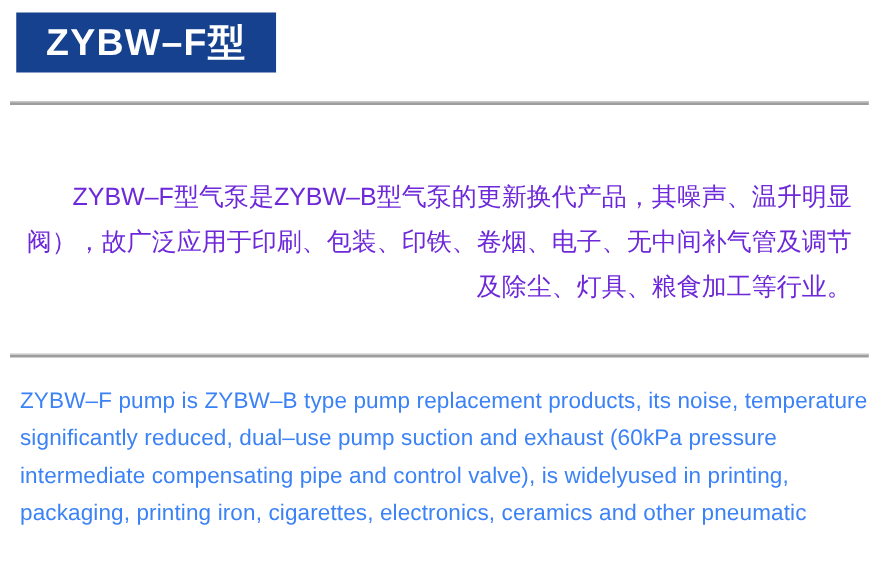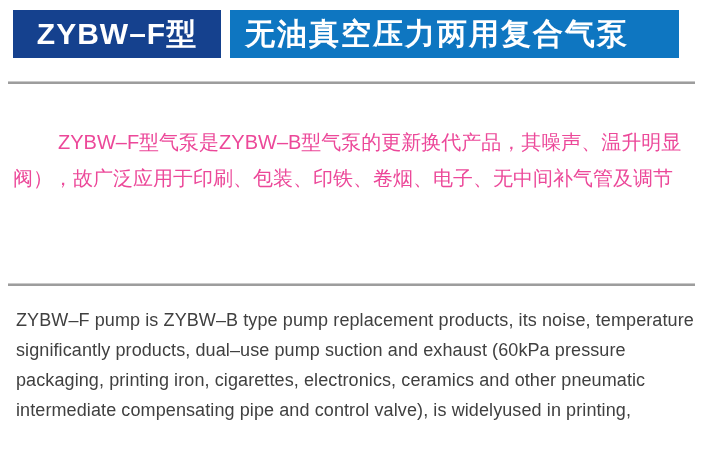--- a/index.html
+++ b/index.html
@@ -61,64 +61,63 @@
     border-top: 1px solid #c9c9c9;
     box-sizing: content-box;
   }
   .divider-top { top: 81px; }
   .divider-middle { top: 283px; }
 
   
   .cn-text {
     position: absolute;
     left: 13px;
-    top: 124px;
-    color: #ec4899;
+    top: 140px;
+    color: #6d28d9;
     font-size: 20px;
     line-height: 36px;
+    text-align: right;
   }
   .cn-text .line { white-space: nowrap; }
   .cn-text .line.indent { padding-left: 45px; }
 
   
   .en-text {
     position: absolute;
     left: 16px;
     top: 305px;
-    color: #404040;
+    color: #3b82f6;
     font-size: 18px;
     line-height: 30px;
     letter-spacing: 0.1px;
   }
   .en-text .line { white-space: nowrap; }
 </style>
 </head>
 <body>
 
 <div class="page">
 
   <header class="header">
     <div class="badge badge-dark">
       <span>ZYBW–F型</span>
     </div>
     <div class="badge-gap"></div>
-    <div class="badge badge-light">
-      <span>无油真空压力两用复合气泵</span>
-    </div>
   </header>
 
   <div class="divider divider-top"></div>
 
   <section class="cn-text">
     <div class="line indent">ZYBW–F型气泵是ZYBW–B型气泵的更新换代产品，其噪声、温升明显</div>
     <div class="line">阀），故广泛应用于印刷、包装、印铁、卷烟、电子、无中间补气管及调节</div>
+    <div class="line">及除尘、灯具、粮食加工等行业。</div>
   </section>
 
   <div class="divider divider-middle"></div>
 
   <section class="en-text">
     <div class="line">ZYBW–F pump is ZYBW–B type pump replacement products, its noise, temperature</div>
-    <div class="line">significantly products, dual–use pump suction and exhaust (60kPa pressure</div>
+    <div class="line">significantly reduced, dual–use pump suction and exhaust (60kPa pressure</div>
+    <div class="line">intermediate compensating pipe and control valve), is widelyused in printing,</div>
     <div class="line">packaging, printing iron, cigarettes, electronics, ceramics and other pneumatic</div>
-    <div class="line">intermediate compensating pipe and control valve), is widelyused in printing,</div>
   </section>
 
 </div>
 
 </body></html>

